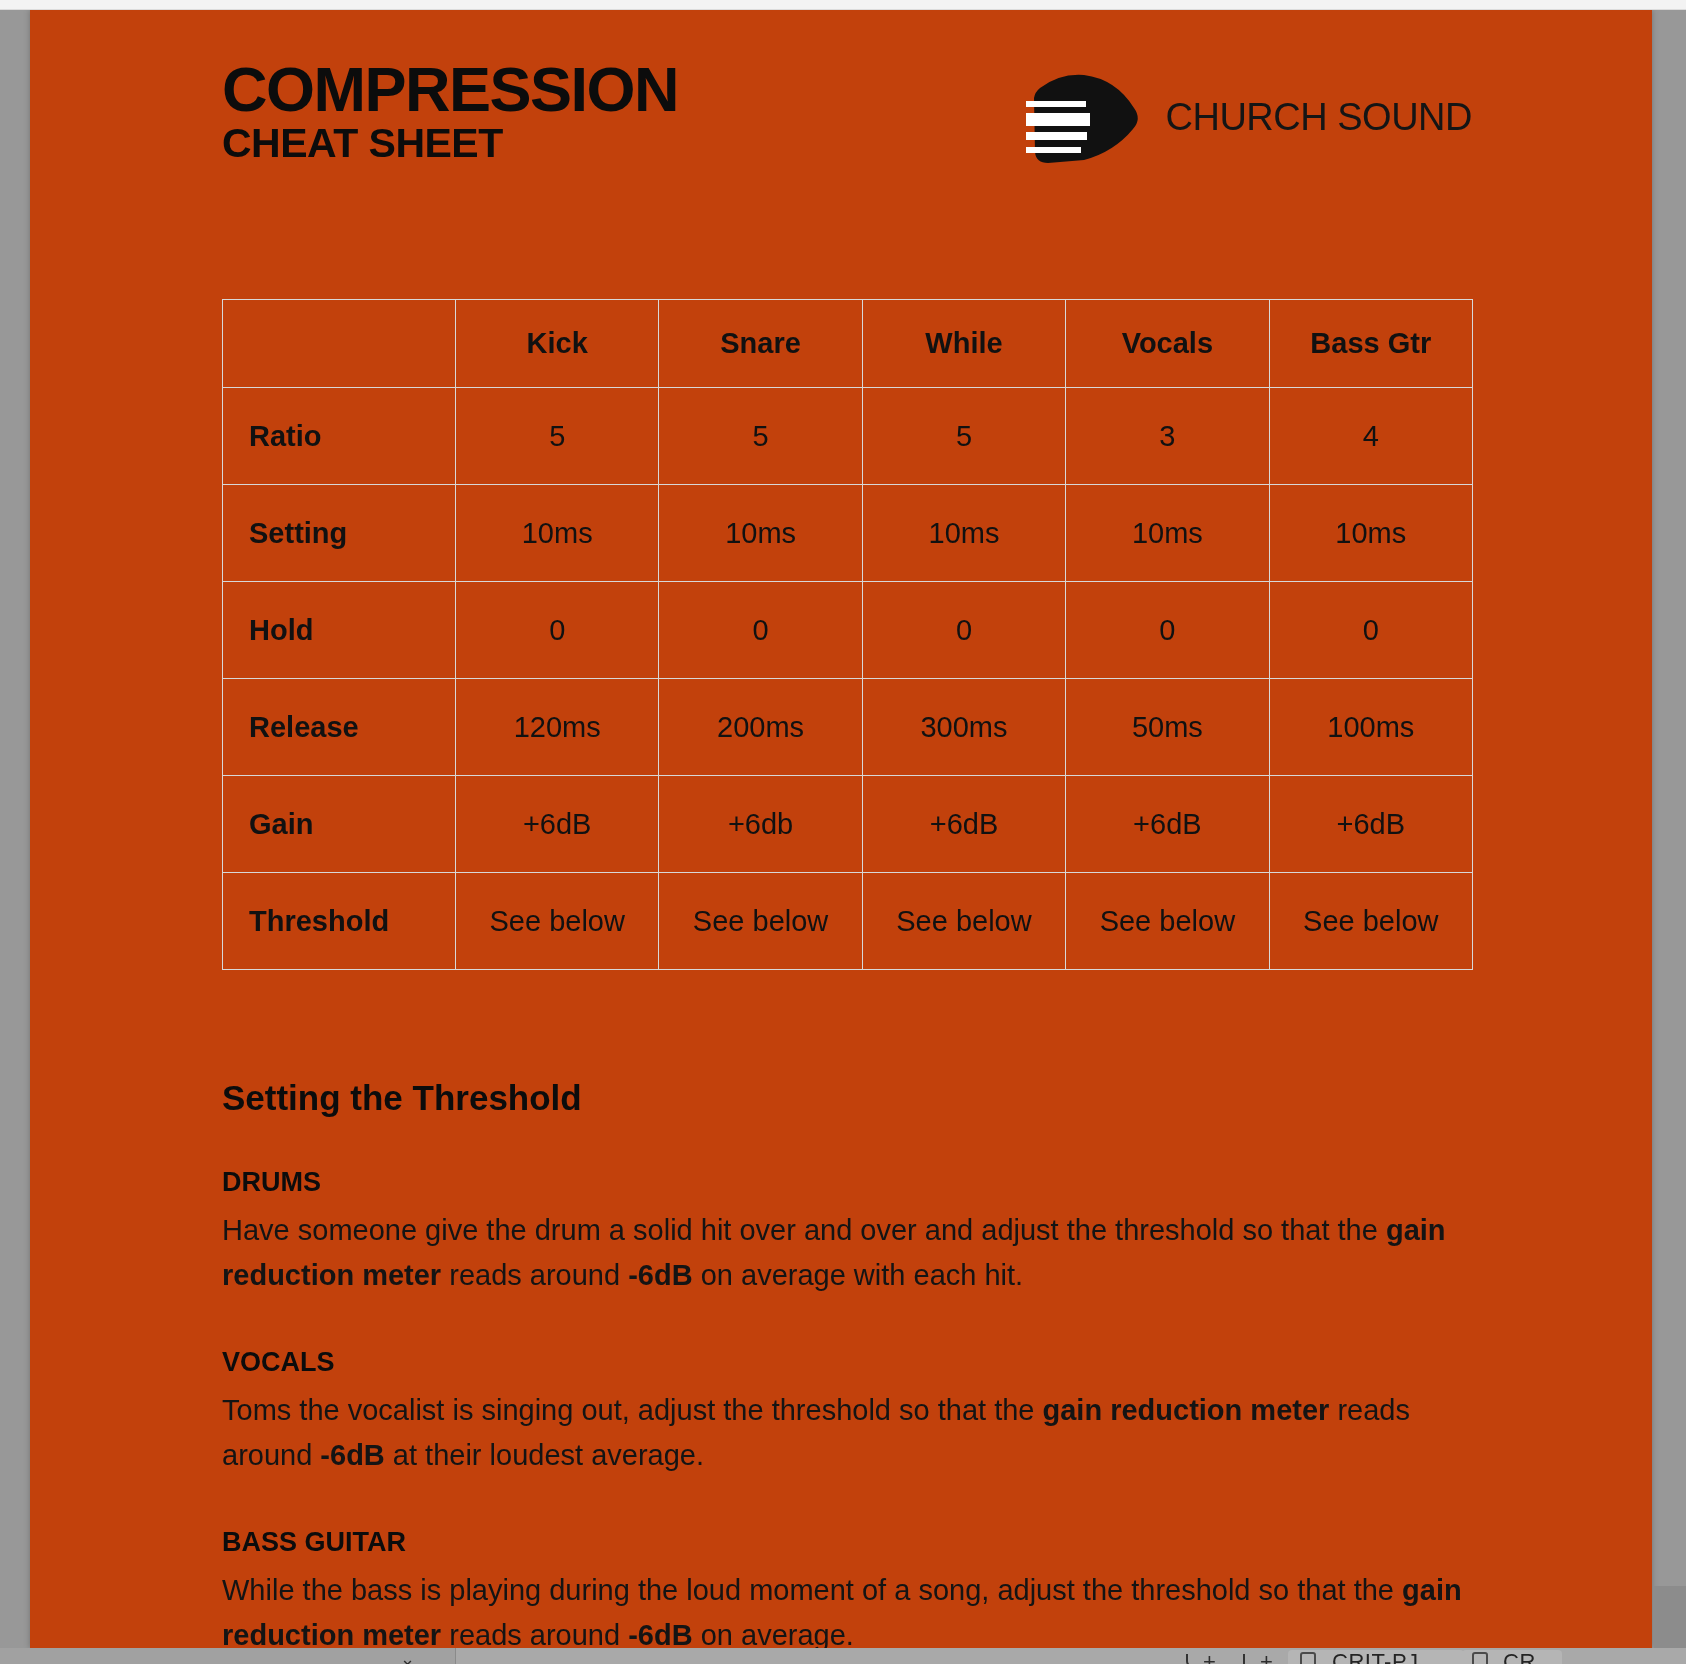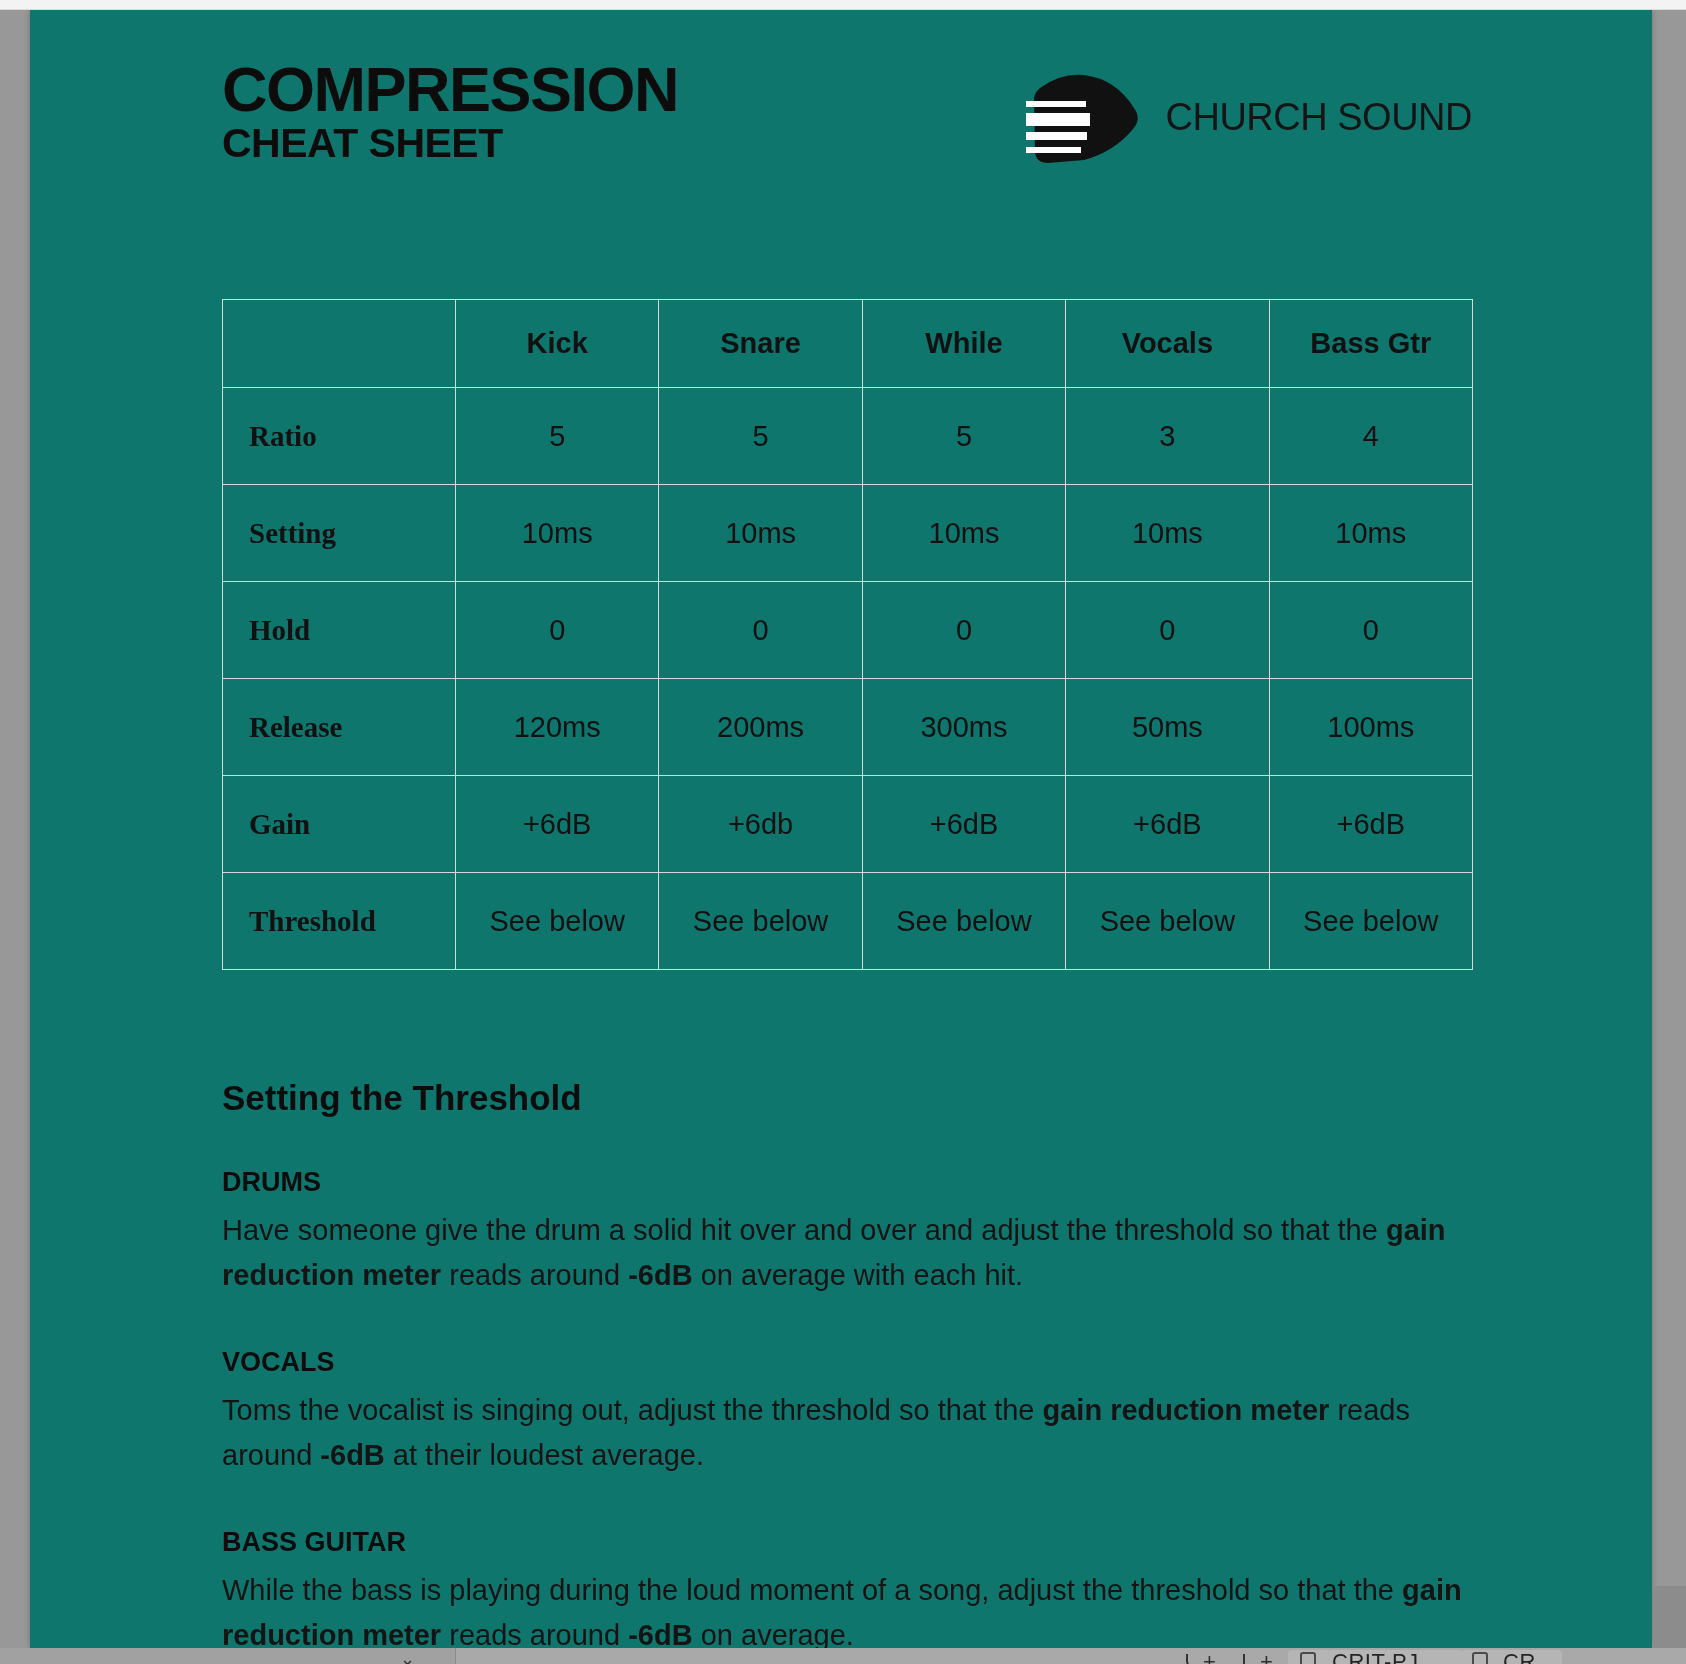--- a/index.html
+++ b/index.html
@@ -5,41 +5,41 @@
   * { margin:0; padding:0; box-sizing:border-box; }
   html,body { background:#989898; }
   body { font-family:"Liberation Sans", sans-serif; color:#111; }
 
   .screen { position:relative; width:1686px; height:1664px; background:#989898; overflow:hidden; }
 
   .top-strip { position:absolute; top:0; left:0; right:0; height:10px;
                background:#f3f3f3; border-bottom:1px solid #dcdcdc; z-index:3; }
 
   .page { position:absolute; top:10px; left:30px; right:34px; bottom:16px;
-          background:#0f766e; box-shadow:0 0 6px rgba(0,0,0,0.25);
+          background:#c2410c; box-shadow:0 0 6px rgba(0,0,0,0.25);
           padding:48px 180px 0 192px; overflow:hidden; z-index:1; }
 
   
   .doc-header { display:flex; justify-content:space-between; align-items:flex-start; margin-bottom:133px; }
   .title-block .main-title { font-size:63px; font-weight:700; letter-spacing:-1.5px; line-height:1.0; color:#0c0c0c; }
   .title-block .sub-title  { font-size:41px; font-weight:700; letter-spacing:-0.5px; line-height:1.1; color:#0c0c0c; }
 
   .brand { display:flex; align-items:center; gap:16px; margin-top:14px; }
   .brand svg { display:block; }
   .brand-text { line-height:0.98; letter-spacing:-0.5px; }
   .brand-line1 { font-size:38px; font-weight:400; color:#151515; white-space:nowrap; }
   .brand-line2 { font-size:38px; font-weight:700; color:#0d0d0d; white-space:nowrap; }
 
   
   table.settings { border-collapse:collapse; width:1251px; table-layout:fixed; }
   table.settings th, table.settings td { border:1px solid #d8d8d8; font-size:29px; }
   table.settings col.label-col { width:233px; }
   table.settings thead th { height:88px; font-weight:700; text-align:center; vertical-align:middle; }
   table.settings tbody tr { height:97px; }
-  table.settings tbody th { text-align:left; font-weight:700; padding-left:26px; vertical-align:middle;font-family:Liberation Serif, serif; }
+  table.settings tbody th { text-align:left; font-weight:700; padding-left:26px; vertical-align:middle; }
   table.settings tbody td { text-align:center; vertical-align:middle; font-weight:400; }
 
   
   .threshold-heading { margin-top:108px; font-size:35px; font-weight:700; color:#0c0c0c; }
   .threshold-item { margin-top:49px; }
   .threshold-item:first-of-type { margin-top:50px; }
   .item-label { font-size:27px; font-weight:700; color:#0c0c0c; margin-bottom:10px; }
   .item-text { font-size:29px; line-height:45px; color:#141414; max-width:1252px; }
   .item-text b { font-weight:700; }
 

